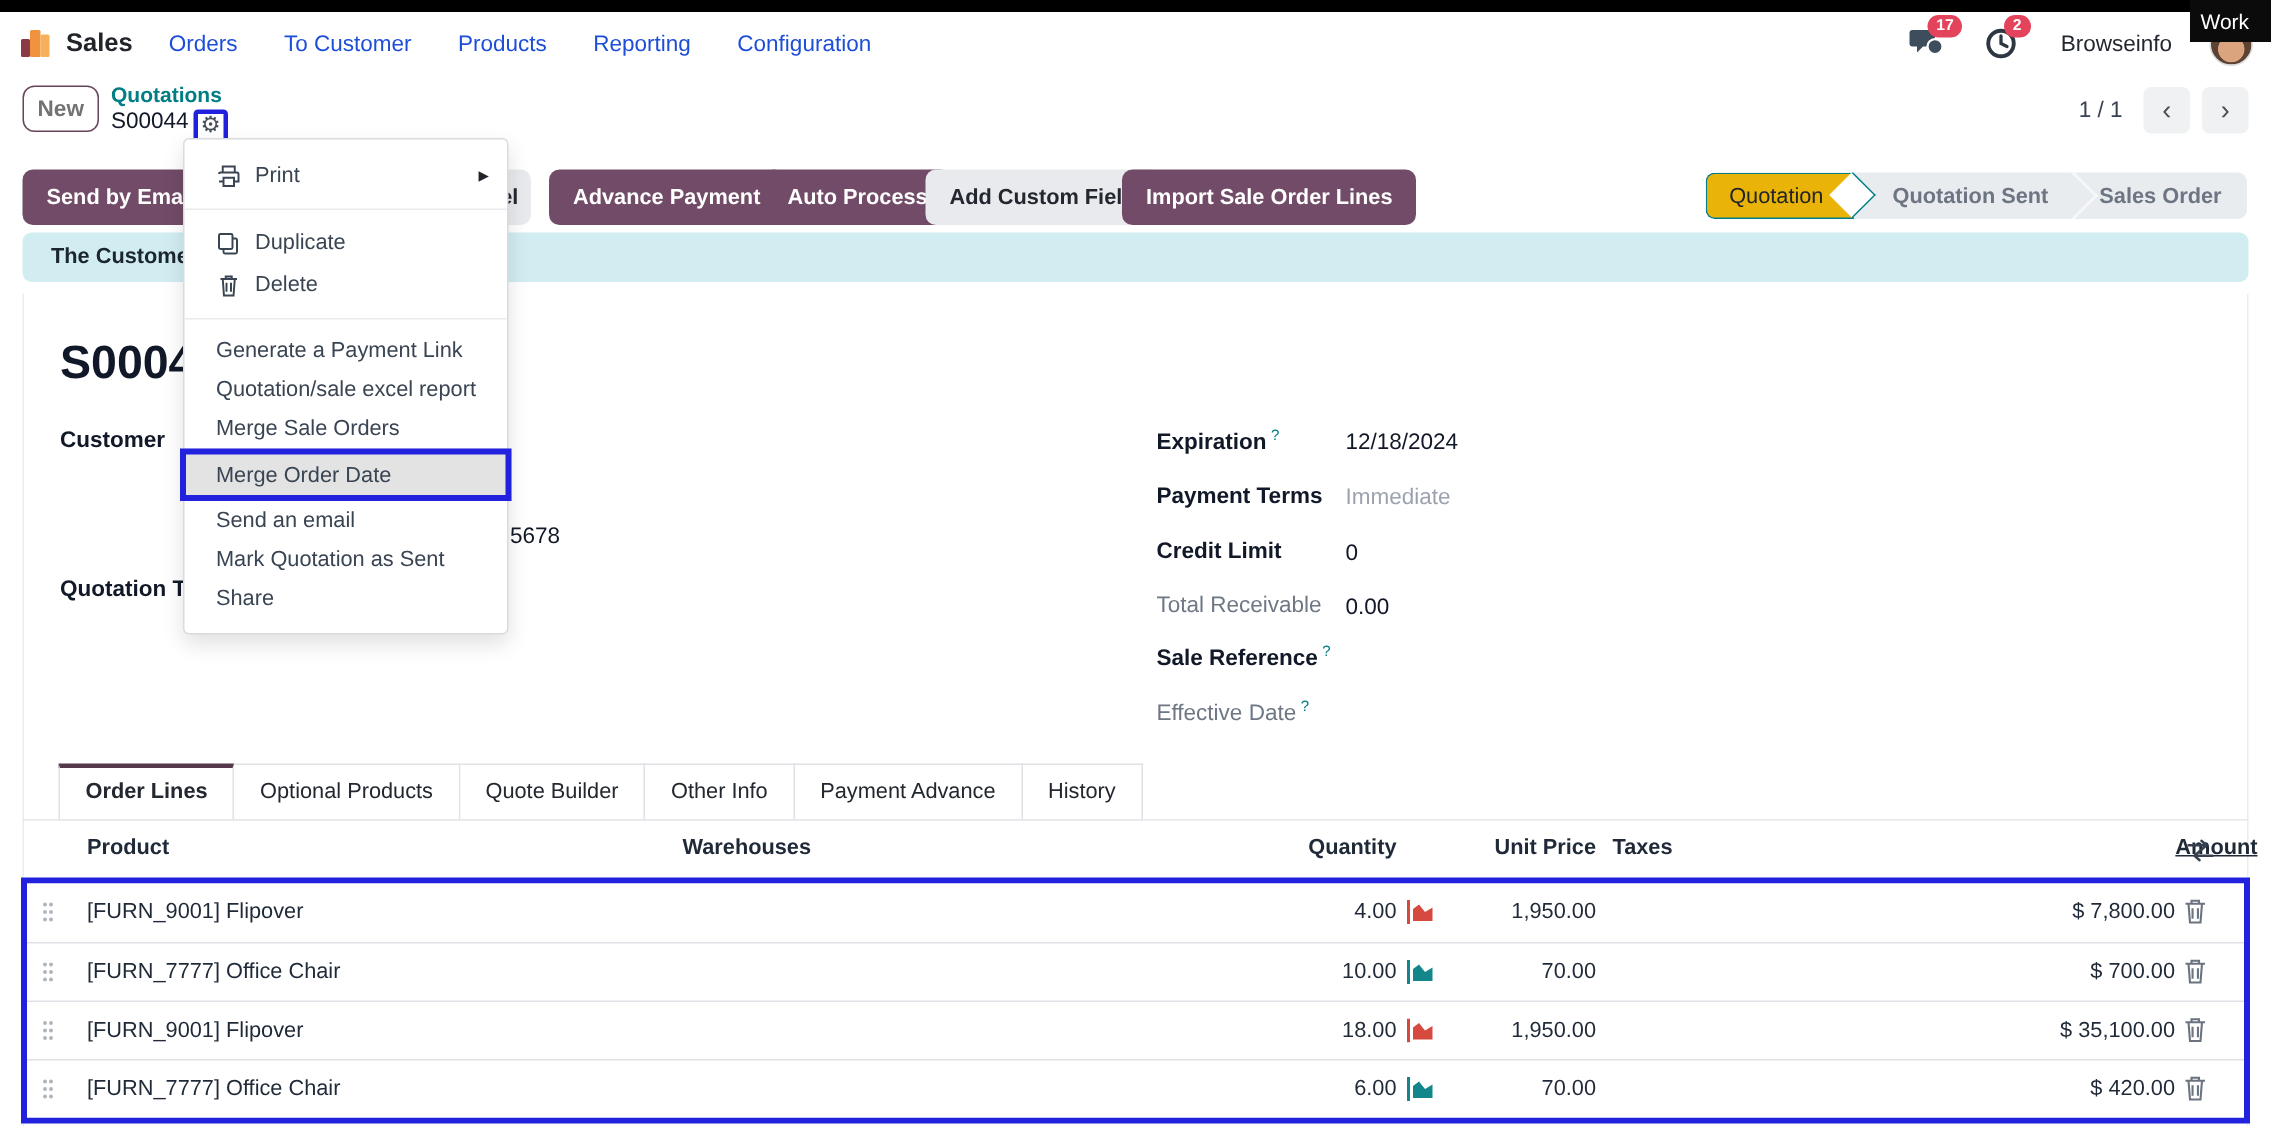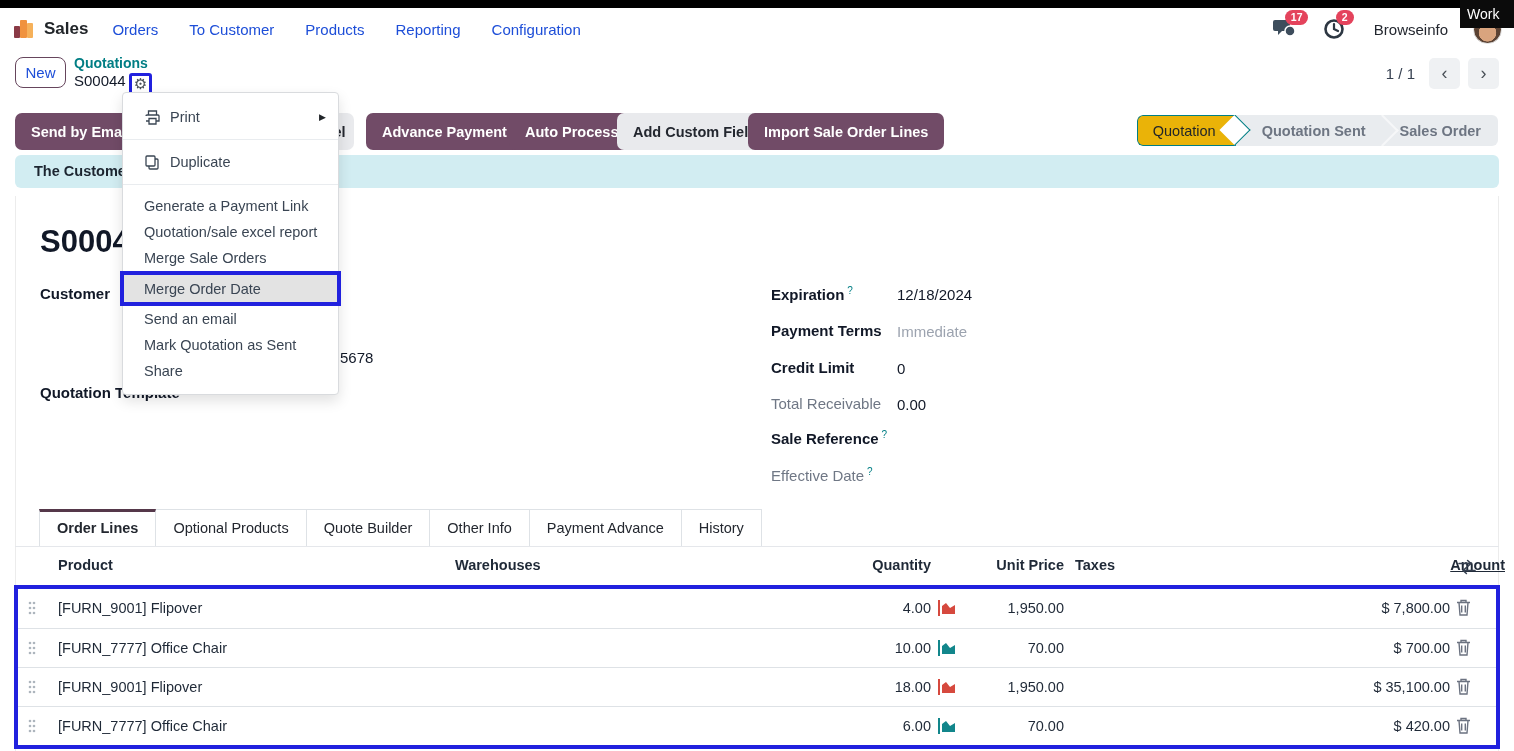--- a/index.html
+++ b/index.html
@@ -26,21 +26,21 @@
   .icon-wrap { position:relative; width:26px; height:24px; }
   .badge { position:absolute; top:-7px; left:13px; background:#e4435c; color:#fff;
     font-size:10.5px; font-weight:700; border-radius:9px; padding:2px 6px; line-height:1; }
   .user-name { font-size:15px; color:#23272f; }
   .avatar { width:29px; height:29px; border-radius:50%;
     background:radial-gradient(circle at 50% 62%, #d9a47e 0 40%, #5b4233 42% 100%);
     border:1px solid #ddd; }
 
   
   .new-btn { left:15px; top:57px; width:51px; height:31px; background:#fff;
-    border:1px solid #66455c; border-radius:8px; color:#1d4ed8; font-weight:400;
+    border:1px solid #66455c; border-radius:8px; color:#737373; font-weight:700;
     font-size:15px; display:flex; align-items:center; justify-content:center; cursor:pointer; }
   .crumbs { left:74px; top:55px; line-height:17px; }
   .crumb-parent { color:#017e84; font-size:14px; font-weight:700; cursor:pointer; display:block; }
   .crumb-current { color:#111827; font-size:15px; }
   .gear-box { display:inline-block; border:3px solid #2121de; border-radius:3px;
     padding:0 2px; margin-left:3px; line-height:16px; vertical-align:-3px; cursor:pointer; }
   .gear-glyph { font-size:15px; color:#495057; }
   .pager { right:15px; top:58px; display:flex; align-items:center; gap:8px; }
   .pager-text { font-size:15px; color:#374151; margin-right:6px; }
   .pager-btn { width:31px; height:31px; background:#eff1f3; border:none; border-radius:5px;
@@ -379,20 +379,28 @@
   <div class="dd-sep"></div>
   <div class="dd-item tall">
     <span class="dd-icon">
         <svg width="14" height="15" viewBox="0 0 14 15">
           <rect x="1" y="1" width="9" height="10" rx="1" stroke="#3a4553" stroke-width="1.3" fill="none"></rect>
           <path d="M4 11 v2 a1 1 0 0 0 1 1 h7 a1 1 0 0 0 1 -1 v-8 a1 1 0 0 0 -1 -1 h-2" stroke="#3a4553" stroke-width="1.3" fill="none"></path>
         </svg>
       </span>
     <span>Duplicate</span>
   </div>
+  <div class="dd-item tall">
+    <span class="dd-icon">
+        <svg width="13" height="15" viewBox="0 0 13 15">
+          <path d="M1 3 h11 M4.5 3 v-1.7 h4 v1.7 M2.5 3 l.8 11 h6.4 l.8 -11 M5 5.5 v6 M8 5.5 v6" stroke="#3a4553" stroke-width="1.3" fill="none"></path>
+        </svg>
+      </span>
+    <span>Delete</span>
+  </div>
   <div class="dd-sep"></div>
   <div class="dd-item">Generate a Payment Link</div>
   <div class="dd-item">Quotation/sale excel report</div>
   <div class="dd-item">Merge Sale Orders</div>
   <div class="dd-item highlight">Merge Order Date</div>
   <div class="dd-item">Send an email</div>
   <div class="dd-item">Mark Quotation as Sent</div>
   <div class="dd-item">Share</div>
 </div>
 

